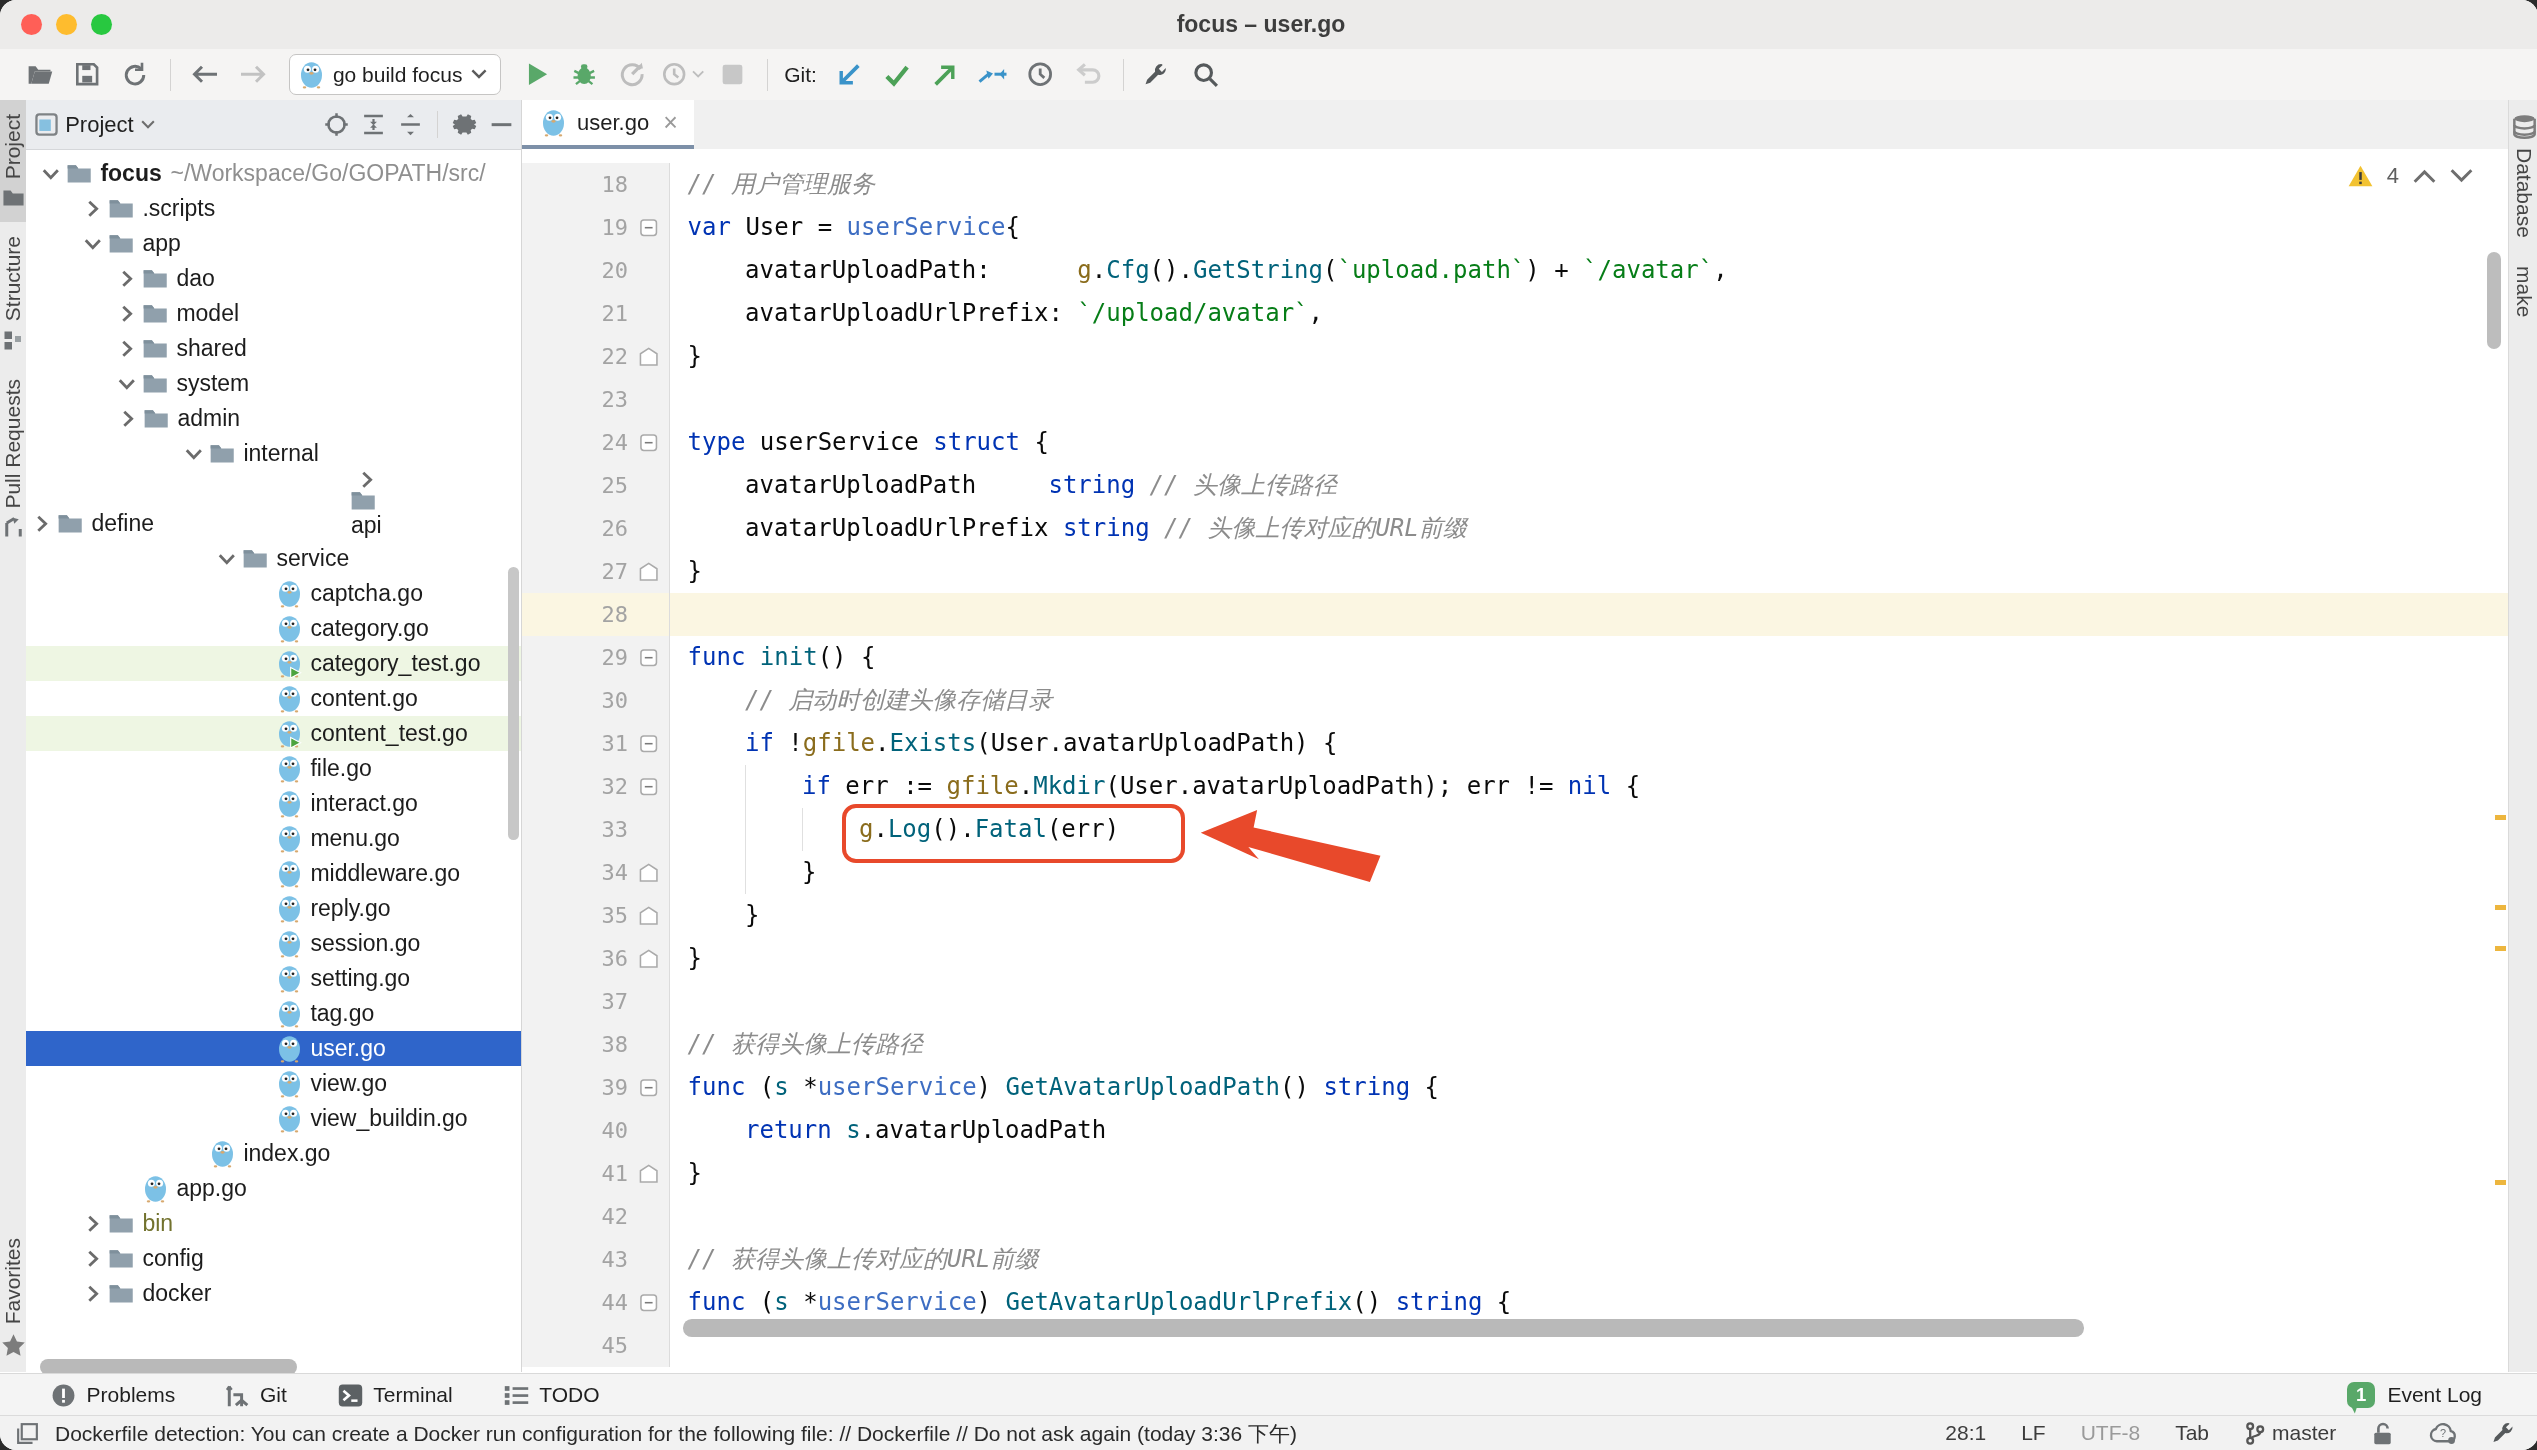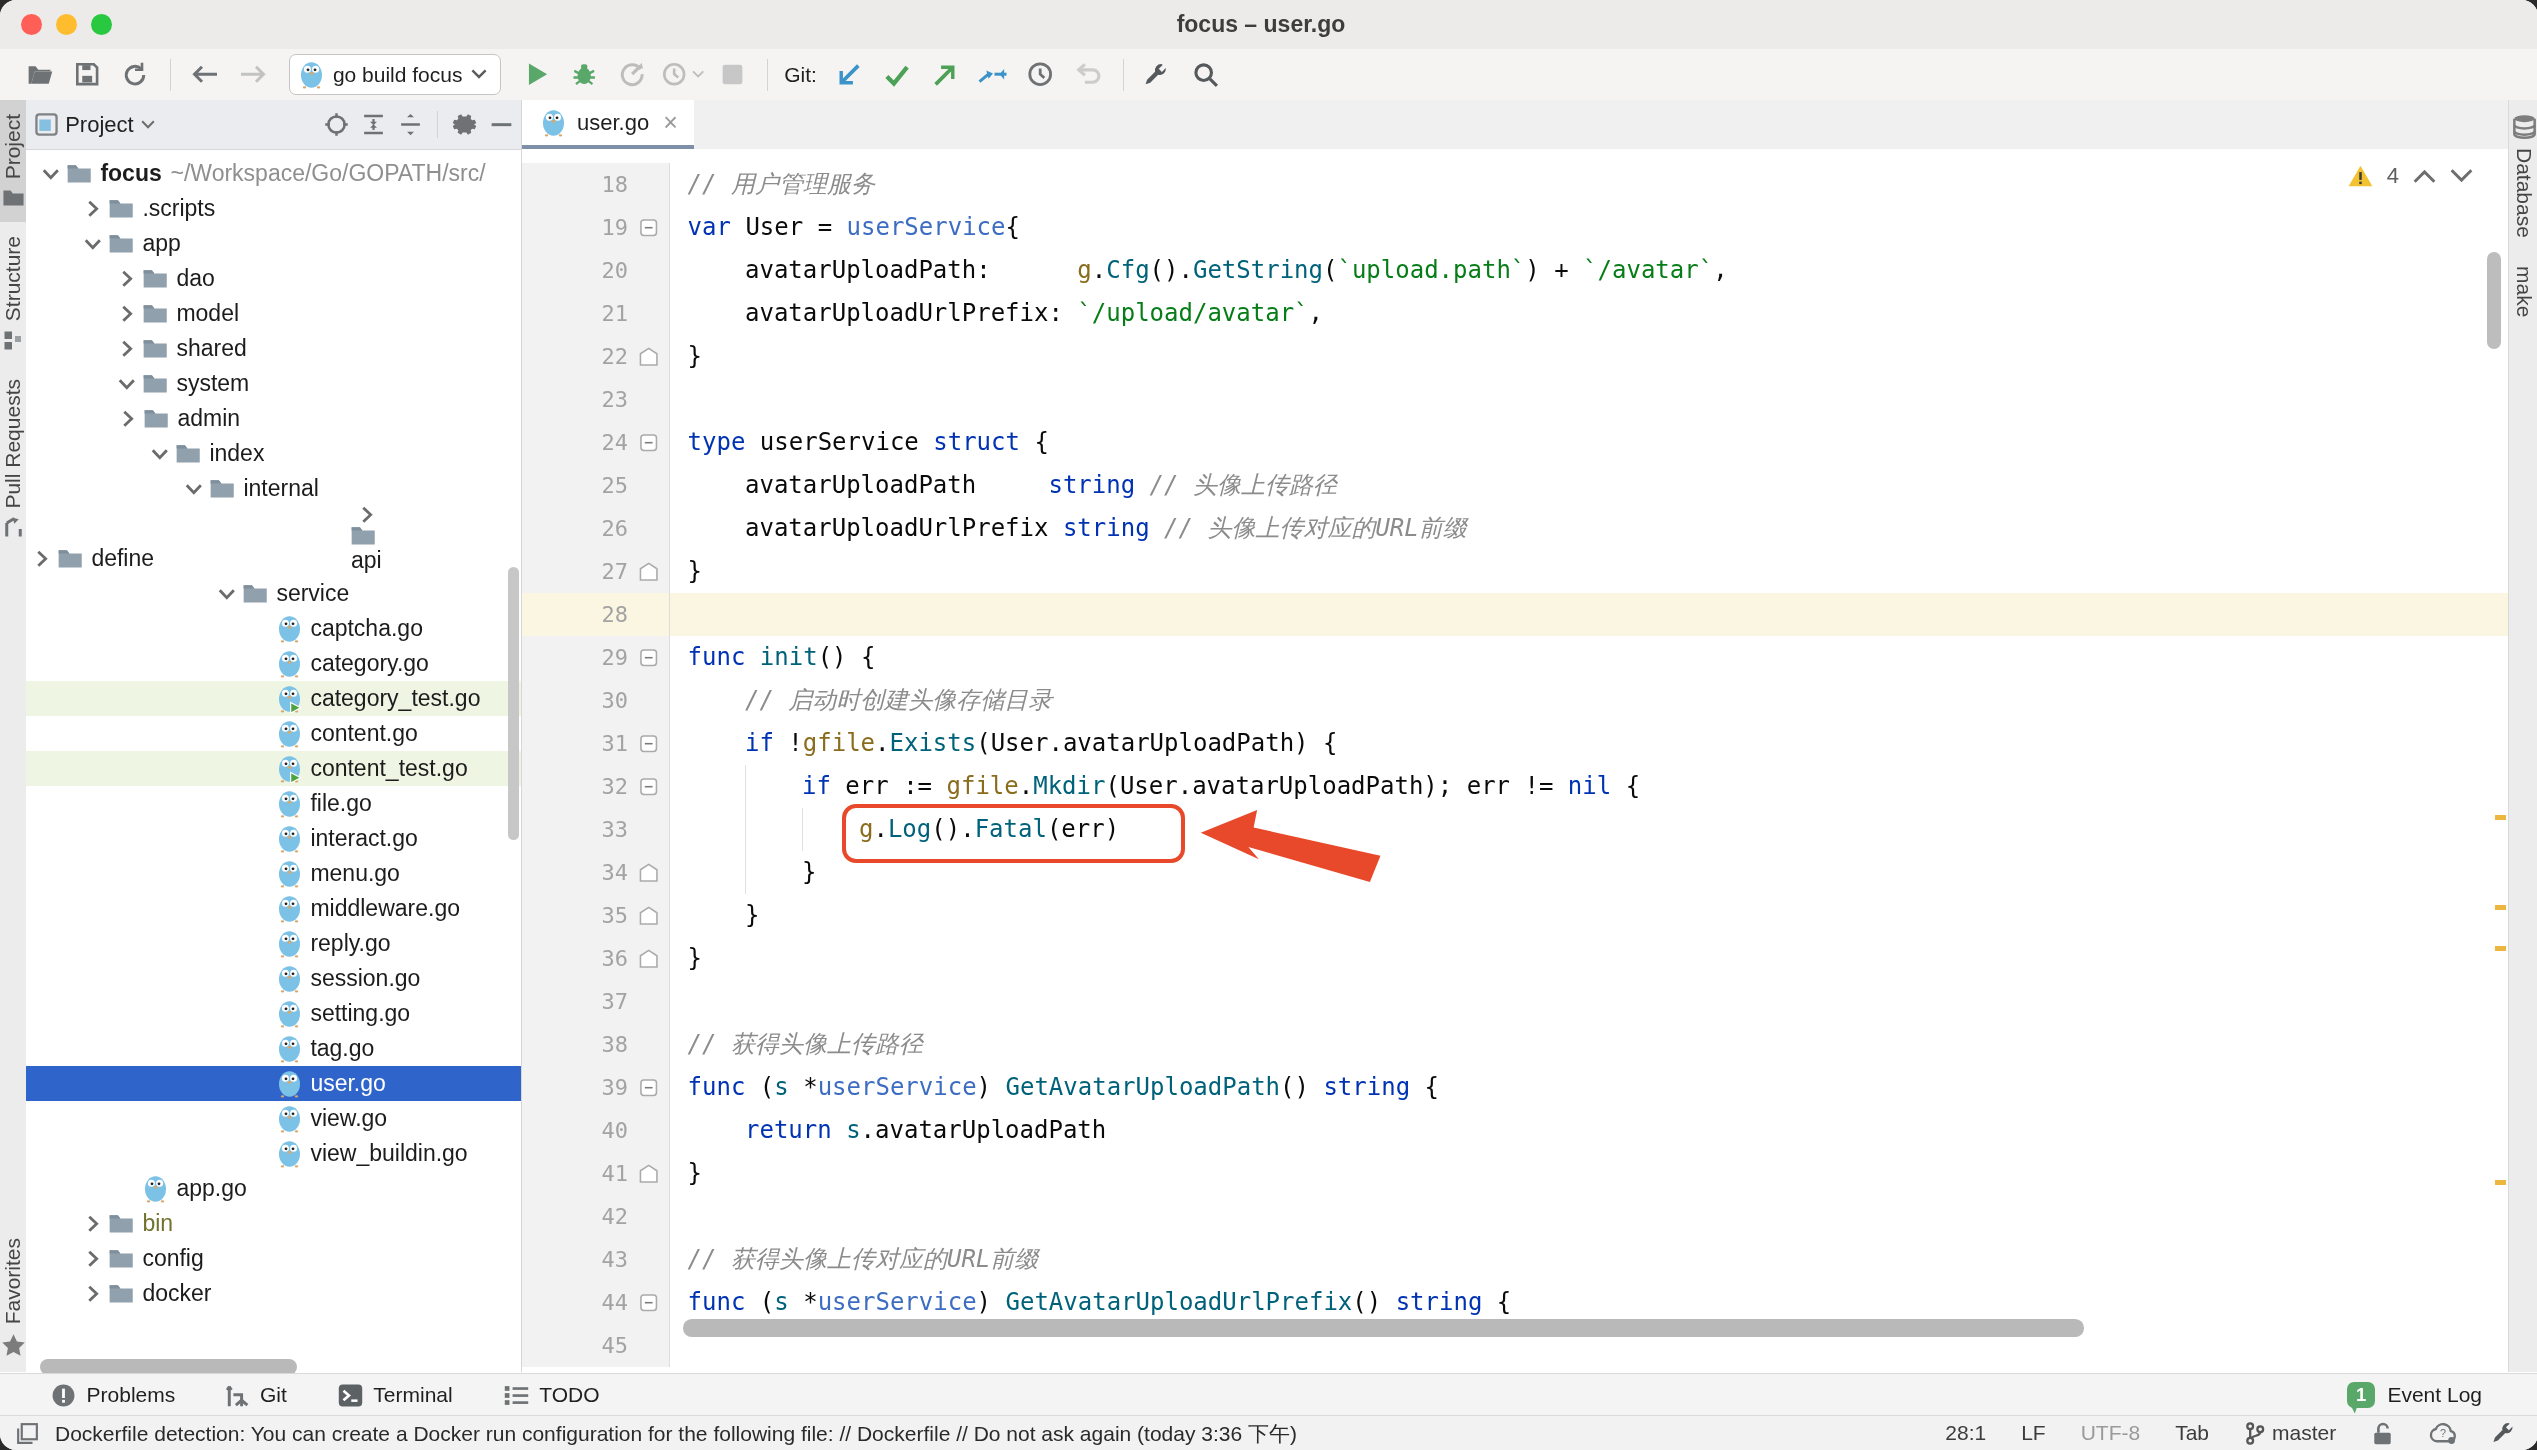--- a/index.html
+++ b/index.html
@@ -429,347 +429,349 @@
               </svg>
             </span>
             <span class="ticon">
               <svg width="26.4" height="23" viewBox="0 0 16 13">
                 <path d="M1 1.5h5l1.5 2H15V12H1z" fill="#90a0ac"></path>
                 <path d="M1 1.5h5l1.5 2H1z" fill="#7f909c"></path>
               </svg>
             </span>
             <span class="tlabel">admin</span>
           </div>
-          <div class="trow" style="padding-left: 118px;">
+          <div class="trow" style="padding-left: 152px;">
             <span class="chev">
               <svg width="17.6" height="17.6" viewBox="0 0 10 10">
                 <path d="M1 3l4 4.2L9 3" fill="none" stroke="#6b6b6b" stroke-width="1.6"></path>
               </svg>
             </span>
             <span class="ticon">
               <svg width="26.4" height="23" viewBox="0 0 16 13">
                 <path d="M1 1.5h5l1.5 2H15V12H1z" fill="#90a0ac"></path>
                 <path d="M1 1.5h5l1.5 2H1z" fill="#7f909c"></path>
               </svg>
             </span>
-            <span class="tlabel">index</span>
+            <span class="tlabel">internal</span>
+          </div>
+          <div class="trow" style="padding-left: 185px; flex-direction: column;">
+            <span class="chev">
+              <svg width="17.6" height="17.6" viewBox="0 0 10 10">
+                <path d="M3 1l4.2 4L3 9" fill="none" stroke="#6b6b6b" stroke-width="1.6"></path>
+              </svg>
+            </span>
+            <span class="ticon">
+              <svg width="26.4" height="23" viewBox="0 0 16 13">
+                <path d="M1 1.5h5l1.5 2H15V12H1z" fill="#90a0ac"></path>
+                <path d="M1 1.5h5l1.5 2H1z" fill="#7f909c"></path>
+              </svg>
+            </span>
+            <span class="tlabel">api</span>
+          </div>
+          <div class="trow" style="">
+            <span class="chev">
+              <svg width="17.6" height="17.6" viewBox="0 0 10 10">
+                <path d="M3 1l4.2 4L3 9" fill="none" stroke="#6b6b6b" stroke-width="1.6"></path>
+              </svg>
+            </span>
+            <span class="ticon">
+              <svg width="26.4" height="23" viewBox="0 0 16 13">
+                <path d="M1 1.5h5l1.5 2H15V12H1z" fill="#90a0ac"></path>
+                <path d="M1 1.5h5l1.5 2H1z" fill="#7f909c"></path>
+              </svg>
+            </span>
+            <span class="tlabel">define</span>
+          </div>
+          <div class="trow" style="padding-left: 185px;">
+            <span class="chev">
+              <svg width="17.6" height="17.6" viewBox="0 0 10 10">
+                <path d="M1 3l4 4.2L9 3" fill="none" stroke="#6b6b6b" stroke-width="1.6"></path>
+              </svg>
+            </span>
+            <span class="ticon">
+              <svg width="26.4" height="23" viewBox="0 0 16 13">
+                <path d="M1 1.5h5l1.5 2H15V12H1z" fill="#90a0ac"></path>
+                <path d="M1 1.5h5l1.5 2H1z" fill="#7f909c"></path>
+              </svg>
+            </span>
+            <span class="tlabel">service</span>
+          </div>
+          <div class="trow" style="padding-left: 219px;">
+            <span class="chev"></span>
+            <span class="ticon">
+              <svg width="25" height="28" viewBox="0 0 20 24">
+                <ellipse cx="10" cy="12" rx="9" ry="11" fill="#7cc1e6"></ellipse>
+                <circle cx="6.5" cy="7" r="3" fill="#fff"></circle>
+                <circle cx="13.5" cy="7" r="3" fill="#fff"></circle>
+                <circle cx="7" cy="7.6" r="1.2" fill="#222"></circle>
+                <circle cx="13" cy="7.6" r="1.2" fill="#222"></circle>
+                <ellipse cx="10" cy="10.6" rx="1.7" ry="1.1" fill="#d7a96f"></ellipse>
+                <ellipse cx="4" cy="22.6" rx="1.5" ry="1" fill="#d7a96f"></ellipse>
+                <ellipse cx="16" cy="22.6" rx="1.5" ry="1" fill="#d7a96f"></ellipse>
+              </svg>
+            </span>
+            <span class="tlabel">captcha.go</span>
+          </div>
+          <div class="trow" style="padding-left: 219px;">
+            <span class="chev"></span>
+            <span class="ticon">
+              <svg width="25" height="28" viewBox="0 0 20 24">
+                <ellipse cx="10" cy="12" rx="9" ry="11" fill="#7cc1e6"></ellipse>
+                <circle cx="6.5" cy="7" r="3" fill="#fff"></circle>
+                <circle cx="13.5" cy="7" r="3" fill="#fff"></circle>
+                <circle cx="7" cy="7.6" r="1.2" fill="#222"></circle>
+                <circle cx="13" cy="7.6" r="1.2" fill="#222"></circle>
+                <ellipse cx="10" cy="10.6" rx="1.7" ry="1.1" fill="#d7a96f"></ellipse>
+                <ellipse cx="4" cy="22.6" rx="1.5" ry="1" fill="#d7a96f"></ellipse>
+                <ellipse cx="16" cy="22.6" rx="1.5" ry="1" fill="#d7a96f"></ellipse>
+              </svg>
+            </span>
+            <span class="tlabel">category.go</span>
+          </div>
+          <div class="trow added" style="padding-left: 219px;">
+            <span class="chev"></span>
+            <span class="ticon">
+              <svg width="25" height="28" viewBox="0 0 20 24">
+                <ellipse cx="10" cy="12" rx="9" ry="11" fill="#7cc1e6"></ellipse>
+                <circle cx="6.5" cy="7" r="3" fill="#fff"></circle>
+                <circle cx="13.5" cy="7" r="3" fill="#fff"></circle>
+                <circle cx="7" cy="7.6" r="1.2" fill="#222"></circle>
+                <circle cx="13" cy="7.6" r="1.2" fill="#222"></circle>
+                <ellipse cx="10" cy="10.6" rx="1.7" ry="1.1" fill="#d7a96f"></ellipse>
+                <ellipse cx="4" cy="22.6" rx="1.5" ry="1" fill="#d7a96f"></ellipse>
+                <ellipse cx="16" cy="22.6" rx="1.5" ry="1" fill="#d7a96f"></ellipse>
+                <polygon points="11,15 19.5,19.5 11,24" fill="#4ca33f" stroke="#fff" stroke-width="1"></polygon>
+              </svg>
+            </span>
+            <span class="tlabel">category_test.go</span>
+          </div>
+          <div class="trow" style="padding-left: 219px;">
+            <span class="chev"></span>
+            <span class="ticon">
+              <svg width="25" height="28" viewBox="0 0 20 24">
+                <ellipse cx="10" cy="12" rx="9" ry="11" fill="#7cc1e6"></ellipse>
+                <circle cx="6.5" cy="7" r="3" fill="#fff"></circle>
+                <circle cx="13.5" cy="7" r="3" fill="#fff"></circle>
+                <circle cx="7" cy="7.6" r="1.2" fill="#222"></circle>
+                <circle cx="13" cy="7.6" r="1.2" fill="#222"></circle>
+                <ellipse cx="10" cy="10.6" rx="1.7" ry="1.1" fill="#d7a96f"></ellipse>
+                <ellipse cx="4" cy="22.6" rx="1.5" ry="1" fill="#d7a96f"></ellipse>
+                <ellipse cx="16" cy="22.6" rx="1.5" ry="1" fill="#d7a96f"></ellipse>
+              </svg>
+            </span>
+            <span class="tlabel">content.go</span>
+          </div>
+          <div class="trow added" style="padding-left: 219px;">
+            <span class="chev"></span>
+            <span class="ticon">
+              <svg width="25" height="28" viewBox="0 0 20 24">
+                <ellipse cx="10" cy="12" rx="9" ry="11" fill="#7cc1e6"></ellipse>
+                <circle cx="6.5" cy="7" r="3" fill="#fff"></circle>
+                <circle cx="13.5" cy="7" r="3" fill="#fff"></circle>
+                <circle cx="7" cy="7.6" r="1.2" fill="#222"></circle>
+                <circle cx="13" cy="7.6" r="1.2" fill="#222"></circle>
+                <ellipse cx="10" cy="10.6" rx="1.7" ry="1.1" fill="#d7a96f"></ellipse>
+                <ellipse cx="4" cy="22.6" rx="1.5" ry="1" fill="#d7a96f"></ellipse>
+                <ellipse cx="16" cy="22.6" rx="1.5" ry="1" fill="#d7a96f"></ellipse>
+                <polygon points="11,15 19.5,19.5 11,24" fill="#4ca33f" stroke="#fff" stroke-width="1"></polygon>
+              </svg>
+            </span>
+            <span class="tlabel">content_test.go</span>
+          </div>
+          <div class="trow" style="padding-left: 219px;">
+            <span class="chev"></span>
+            <span class="ticon">
+              <svg width="25" height="28" viewBox="0 0 20 24">
+                <ellipse cx="10" cy="12" rx="9" ry="11" fill="#7cc1e6"></ellipse>
+                <circle cx="6.5" cy="7" r="3" fill="#fff"></circle>
+                <circle cx="13.5" cy="7" r="3" fill="#fff"></circle>
+                <circle cx="7" cy="7.6" r="1.2" fill="#222"></circle>
+                <circle cx="13" cy="7.6" r="1.2" fill="#222"></circle>
+                <ellipse cx="10" cy="10.6" rx="1.7" ry="1.1" fill="#d7a96f"></ellipse>
+                <ellipse cx="4" cy="22.6" rx="1.5" ry="1" fill="#d7a96f"></ellipse>
+                <ellipse cx="16" cy="22.6" rx="1.5" ry="1" fill="#d7a96f"></ellipse>
+              </svg>
+            </span>
+            <span class="tlabel">file.go</span>
+          </div>
+          <div class="trow" style="padding-left: 219px;">
+            <span class="chev"></span>
+            <span class="ticon">
+              <svg width="25" height="28" viewBox="0 0 20 24">
+                <ellipse cx="10" cy="12" rx="9" ry="11" fill="#7cc1e6"></ellipse>
+                <circle cx="6.5" cy="7" r="3" fill="#fff"></circle>
+                <circle cx="13.5" cy="7" r="3" fill="#fff"></circle>
+                <circle cx="7" cy="7.6" r="1.2" fill="#222"></circle>
+                <circle cx="13" cy="7.6" r="1.2" fill="#222"></circle>
+                <ellipse cx="10" cy="10.6" rx="1.7" ry="1.1" fill="#d7a96f"></ellipse>
+                <ellipse cx="4" cy="22.6" rx="1.5" ry="1" fill="#d7a96f"></ellipse>
+                <ellipse cx="16" cy="22.6" rx="1.5" ry="1" fill="#d7a96f"></ellipse>
+              </svg>
+            </span>
+            <span class="tlabel">interact.go</span>
+          </div>
+          <div class="trow" style="padding-left: 219px;">
+            <span class="chev"></span>
+            <span class="ticon">
+              <svg width="25" height="28" viewBox="0 0 20 24">
+                <ellipse cx="10" cy="12" rx="9" ry="11" fill="#7cc1e6"></ellipse>
+                <circle cx="6.5" cy="7" r="3" fill="#fff"></circle>
+                <circle cx="13.5" cy="7" r="3" fill="#fff"></circle>
+                <circle cx="7" cy="7.6" r="1.2" fill="#222"></circle>
+                <circle cx="13" cy="7.6" r="1.2" fill="#222"></circle>
+                <ellipse cx="10" cy="10.6" rx="1.7" ry="1.1" fill="#d7a96f"></ellipse>
+                <ellipse cx="4" cy="22.6" rx="1.5" ry="1" fill="#d7a96f"></ellipse>
+                <ellipse cx="16" cy="22.6" rx="1.5" ry="1" fill="#d7a96f"></ellipse>
+              </svg>
+            </span>
+            <span class="tlabel">menu.go</span>
+          </div>
+          <div class="trow" style="padding-left: 219px;">
+            <span class="chev"></span>
+            <span class="ticon">
+              <svg width="25" height="28" viewBox="0 0 20 24">
+                <ellipse cx="10" cy="12" rx="9" ry="11" fill="#7cc1e6"></ellipse>
+                <circle cx="6.5" cy="7" r="3" fill="#fff"></circle>
+                <circle cx="13.5" cy="7" r="3" fill="#fff"></circle>
+                <circle cx="7" cy="7.6" r="1.2" fill="#222"></circle>
+                <circle cx="13" cy="7.6" r="1.2" fill="#222"></circle>
+                <ellipse cx="10" cy="10.6" rx="1.7" ry="1.1" fill="#d7a96f"></ellipse>
+                <ellipse cx="4" cy="22.6" rx="1.5" ry="1" fill="#d7a96f"></ellipse>
+                <ellipse cx="16" cy="22.6" rx="1.5" ry="1" fill="#d7a96f"></ellipse>
+              </svg>
+            </span>
+            <span class="tlabel">middleware.go</span>
+          </div>
+          <div class="trow" style="padding-left: 219px;">
+            <span class="chev"></span>
+            <span class="ticon">
+              <svg width="25" height="28" viewBox="0 0 20 24">
+                <ellipse cx="10" cy="12" rx="9" ry="11" fill="#7cc1e6"></ellipse>
+                <circle cx="6.5" cy="7" r="3" fill="#fff"></circle>
+                <circle cx="13.5" cy="7" r="3" fill="#fff"></circle>
+                <circle cx="7" cy="7.6" r="1.2" fill="#222"></circle>
+                <circle cx="13" cy="7.6" r="1.2" fill="#222"></circle>
+                <ellipse cx="10" cy="10.6" rx="1.7" ry="1.1" fill="#d7a96f"></ellipse>
+                <ellipse cx="4" cy="22.6" rx="1.5" ry="1" fill="#d7a96f"></ellipse>
+                <ellipse cx="16" cy="22.6" rx="1.5" ry="1" fill="#d7a96f"></ellipse>
+              </svg>
+            </span>
+            <span class="tlabel">reply.go</span>
+          </div>
+          <div class="trow" style="padding-left: 219px;">
+            <span class="chev"></span>
+            <span class="ticon">
+              <svg width="25" height="28" viewBox="0 0 20 24">
+                <ellipse cx="10" cy="12" rx="9" ry="11" fill="#7cc1e6"></ellipse>
+                <circle cx="6.5" cy="7" r="3" fill="#fff"></circle>
+                <circle cx="13.5" cy="7" r="3" fill="#fff"></circle>
+                <circle cx="7" cy="7.6" r="1.2" fill="#222"></circle>
+                <circle cx="13" cy="7.6" r="1.2" fill="#222"></circle>
+                <ellipse cx="10" cy="10.6" rx="1.7" ry="1.1" fill="#d7a96f"></ellipse>
+                <ellipse cx="4" cy="22.6" rx="1.5" ry="1" fill="#d7a96f"></ellipse>
+                <ellipse cx="16" cy="22.6" rx="1.5" ry="1" fill="#d7a96f"></ellipse>
+              </svg>
+            </span>
+            <span class="tlabel">session.go</span>
+          </div>
+          <div class="trow" style="padding-left: 219px;">
+            <span class="chev"></span>
+            <span class="ticon">
+              <svg width="25" height="28" viewBox="0 0 20 24">
+                <ellipse cx="10" cy="12" rx="9" ry="11" fill="#7cc1e6"></ellipse>
+                <circle cx="6.5" cy="7" r="3" fill="#fff"></circle>
+                <circle cx="13.5" cy="7" r="3" fill="#fff"></circle>
+                <circle cx="7" cy="7.6" r="1.2" fill="#222"></circle>
+                <circle cx="13" cy="7.6" r="1.2" fill="#222"></circle>
+                <ellipse cx="10" cy="10.6" rx="1.7" ry="1.1" fill="#d7a96f"></ellipse>
+                <ellipse cx="4" cy="22.6" rx="1.5" ry="1" fill="#d7a96f"></ellipse>
+                <ellipse cx="16" cy="22.6" rx="1.5" ry="1" fill="#d7a96f"></ellipse>
+              </svg>
+            </span>
+            <span class="tlabel">setting.go</span>
+          </div>
+          <div class="trow" style="padding-left: 219px;">
+            <span class="chev"></span>
+            <span class="ticon">
+              <svg width="25" height="28" viewBox="0 0 20 24">
+                <ellipse cx="10" cy="12" rx="9" ry="11" fill="#7cc1e6"></ellipse>
+                <circle cx="6.5" cy="7" r="3" fill="#fff"></circle>
+                <circle cx="13.5" cy="7" r="3" fill="#fff"></circle>
+                <circle cx="7" cy="7.6" r="1.2" fill="#222"></circle>
+                <circle cx="13" cy="7.6" r="1.2" fill="#222"></circle>
+                <ellipse cx="10" cy="10.6" rx="1.7" ry="1.1" fill="#d7a96f"></ellipse>
+                <ellipse cx="4" cy="22.6" rx="1.5" ry="1" fill="#d7a96f"></ellipse>
+                <ellipse cx="16" cy="22.6" rx="1.5" ry="1" fill="#d7a96f"></ellipse>
+              </svg>
+            </span>
+            <span class="tlabel">tag.go</span>
+          </div>
+          <div class="trow sel" style="padding-left: 219px;">
+            <span class="chev"></span>
+            <span class="ticon">
+              <svg width="25" height="28" viewBox="0 0 20 24">
+                <ellipse cx="10" cy="12" rx="9" ry="11" fill="#7cc1e6"></ellipse>
+                <circle cx="6.5" cy="7" r="3" fill="#fff"></circle>
+                <circle cx="13.5" cy="7" r="3" fill="#fff"></circle>
+                <circle cx="7" cy="7.6" r="1.2" fill="#222"></circle>
+                <circle cx="13" cy="7.6" r="1.2" fill="#222"></circle>
+                <ellipse cx="10" cy="10.6" rx="1.7" ry="1.1" fill="#d7a96f"></ellipse>
+                <ellipse cx="4" cy="22.6" rx="1.5" ry="1" fill="#d7a96f"></ellipse>
+                <ellipse cx="16" cy="22.6" rx="1.5" ry="1" fill="#d7a96f"></ellipse>
+              </svg>
+            </span>
+            <span class="tlabel">user.go</span>
+          </div>
+          <div class="trow" style="padding-left: 219px;">
+            <span class="chev"></span>
+            <span class="ticon">
+              <svg width="25" height="28" viewBox="0 0 20 24">
+                <ellipse cx="10" cy="12" rx="9" ry="11" fill="#7cc1e6"></ellipse>
+                <circle cx="6.5" cy="7" r="3" fill="#fff"></circle>
+                <circle cx="13.5" cy="7" r="3" fill="#fff"></circle>
+                <circle cx="7" cy="7.6" r="1.2" fill="#222"></circle>
+                <circle cx="13" cy="7.6" r="1.2" fill="#222"></circle>
+                <ellipse cx="10" cy="10.6" rx="1.7" ry="1.1" fill="#d7a96f"></ellipse>
+                <ellipse cx="4" cy="22.6" rx="1.5" ry="1" fill="#d7a96f"></ellipse>
+                <ellipse cx="16" cy="22.6" rx="1.5" ry="1" fill="#d7a96f"></ellipse>
+              </svg>
+            </span>
+            <span class="tlabel">view.go</span>
+          </div>
+          <div class="trow" style="padding-left: 219px;">
+            <span class="chev"></span>
+            <span class="ticon">
+              <svg width="25" height="28" viewBox="0 0 20 24">
+                <ellipse cx="10" cy="12" rx="9" ry="11" fill="#7cc1e6"></ellipse>
+                <circle cx="6.5" cy="7" r="3" fill="#fff"></circle>
+                <circle cx="13.5" cy="7" r="3" fill="#fff"></circle>
+                <circle cx="7" cy="7.6" r="1.2" fill="#222"></circle>
+                <circle cx="13" cy="7.6" r="1.2" fill="#222"></circle>
+                <ellipse cx="10" cy="10.6" rx="1.7" ry="1.1" fill="#d7a96f"></ellipse>
+                <ellipse cx="4" cy="22.6" rx="1.5" ry="1" fill="#d7a96f"></ellipse>
+                <ellipse cx="16" cy="22.6" rx="1.5" ry="1" fill="#d7a96f"></ellipse>
+              </svg>
+            </span>
+            <span class="tlabel">view_buildin.go</span>
           </div>
           <div class="trow" style="padding-left: 152px;">
-            <span class="chev">
-              <svg width="17.6" height="17.6" viewBox="0 0 10 10">
-                <path d="M1 3l4 4.2L9 3" fill="none" stroke="#6b6b6b" stroke-width="1.6"></path>
-              </svg>
-            </span>
-            <span class="ticon">
-              <svg width="26.4" height="23" viewBox="0 0 16 13">
-                <path d="M1 1.5h5l1.5 2H15V12H1z" fill="#90a0ac"></path>
-                <path d="M1 1.5h5l1.5 2H1z" fill="#7f909c"></path>
-              </svg>
-            </span>
-            <span class="tlabel">internal</span>
-          </div>
-          <div class="trow" style="padding-left: 185px; flex-direction: column;">
-            <span class="chev">
-              <svg width="17.6" height="17.6" viewBox="0 0 10 10">
-                <path d="M3 1l4.2 4L3 9" fill="none" stroke="#6b6b6b" stroke-width="1.6"></path>
-              </svg>
-            </span>
-            <span class="ticon">
-              <svg width="26.4" height="23" viewBox="0 0 16 13">
-                <path d="M1 1.5h5l1.5 2H15V12H1z" fill="#90a0ac"></path>
-                <path d="M1 1.5h5l1.5 2H1z" fill="#7f909c"></path>
-              </svg>
-            </span>
-            <span class="tlabel">api</span>
-          </div>
-          <div class="trow" style="">
-            <span class="chev">
-              <svg width="17.6" height="17.6" viewBox="0 0 10 10">
-                <path d="M3 1l4.2 4L3 9" fill="none" stroke="#6b6b6b" stroke-width="1.6"></path>
-              </svg>
-            </span>
-            <span class="ticon">
-              <svg width="26.4" height="23" viewBox="0 0 16 13">
-                <path d="M1 1.5h5l1.5 2H15V12H1z" fill="#90a0ac"></path>
-                <path d="M1 1.5h5l1.5 2H1z" fill="#7f909c"></path>
-              </svg>
-            </span>
-            <span class="tlabel">define</span>
-          </div>
-          <div class="trow" style="padding-left: 185px;">
-            <span class="chev">
-              <svg width="17.6" height="17.6" viewBox="0 0 10 10">
-                <path d="M1 3l4 4.2L9 3" fill="none" stroke="#6b6b6b" stroke-width="1.6"></path>
-              </svg>
-            </span>
-            <span class="ticon">
-              <svg width="26.4" height="23" viewBox="0 0 16 13">
-                <path d="M1 1.5h5l1.5 2H15V12H1z" fill="#90a0ac"></path>
-                <path d="M1 1.5h5l1.5 2H1z" fill="#7f909c"></path>
-              </svg>
-            </span>
-            <span class="tlabel">service</span>
-          </div>
-          <div class="trow" style="padding-left: 219px;">
-            <span class="chev"></span>
-            <span class="ticon">
-              <svg width="25" height="28" viewBox="0 0 20 24">
-                <ellipse cx="10" cy="12" rx="9" ry="11" fill="#7cc1e6"></ellipse>
-                <circle cx="6.5" cy="7" r="3" fill="#fff"></circle>
-                <circle cx="13.5" cy="7" r="3" fill="#fff"></circle>
-                <circle cx="7" cy="7.6" r="1.2" fill="#222"></circle>
-                <circle cx="13" cy="7.6" r="1.2" fill="#222"></circle>
-                <ellipse cx="10" cy="10.6" rx="1.7" ry="1.1" fill="#d7a96f"></ellipse>
-                <ellipse cx="4" cy="22.6" rx="1.5" ry="1" fill="#d7a96f"></ellipse>
-                <ellipse cx="16" cy="22.6" rx="1.5" ry="1" fill="#d7a96f"></ellipse>
-              </svg>
-            </span>
-            <span class="tlabel">captcha.go</span>
-          </div>
-          <div class="trow" style="padding-left: 219px;">
-            <span class="chev"></span>
-            <span class="ticon">
-              <svg width="25" height="28" viewBox="0 0 20 24">
-                <ellipse cx="10" cy="12" rx="9" ry="11" fill="#7cc1e6"></ellipse>
-                <circle cx="6.5" cy="7" r="3" fill="#fff"></circle>
-                <circle cx="13.5" cy="7" r="3" fill="#fff"></circle>
-                <circle cx="7" cy="7.6" r="1.2" fill="#222"></circle>
-                <circle cx="13" cy="7.6" r="1.2" fill="#222"></circle>
-                <ellipse cx="10" cy="10.6" rx="1.7" ry="1.1" fill="#d7a96f"></ellipse>
-                <ellipse cx="4" cy="22.6" rx="1.5" ry="1" fill="#d7a96f"></ellipse>
-                <ellipse cx="16" cy="22.6" rx="1.5" ry="1" fill="#d7a96f"></ellipse>
-              </svg>
-            </span>
-            <span class="tlabel">category.go</span>
-          </div>
-          <div class="trow added" style="padding-left: 219px;">
-            <span class="chev"></span>
-            <span class="ticon">
-              <svg width="25" height="28" viewBox="0 0 20 24">
-                <ellipse cx="10" cy="12" rx="9" ry="11" fill="#7cc1e6"></ellipse>
-                <circle cx="6.5" cy="7" r="3" fill="#fff"></circle>
-                <circle cx="13.5" cy="7" r="3" fill="#fff"></circle>
-                <circle cx="7" cy="7.6" r="1.2" fill="#222"></circle>
-                <circle cx="13" cy="7.6" r="1.2" fill="#222"></circle>
-                <ellipse cx="10" cy="10.6" rx="1.7" ry="1.1" fill="#d7a96f"></ellipse>
-                <ellipse cx="4" cy="22.6" rx="1.5" ry="1" fill="#d7a96f"></ellipse>
-                <ellipse cx="16" cy="22.6" rx="1.5" ry="1" fill="#d7a96f"></ellipse>
-                <polygon points="11,15 19.5,19.5 11,24" fill="#4ca33f" stroke="#fff" stroke-width="1"></polygon>
-              </svg>
-            </span>
-            <span class="tlabel">category_test.go</span>
-          </div>
-          <div class="trow" style="padding-left: 219px;">
-            <span class="chev"></span>
-            <span class="ticon">
-              <svg width="25" height="28" viewBox="0 0 20 24">
-                <ellipse cx="10" cy="12" rx="9" ry="11" fill="#7cc1e6"></ellipse>
-                <circle cx="6.5" cy="7" r="3" fill="#fff"></circle>
-                <circle cx="13.5" cy="7" r="3" fill="#fff"></circle>
-                <circle cx="7" cy="7.6" r="1.2" fill="#222"></circle>
-                <circle cx="13" cy="7.6" r="1.2" fill="#222"></circle>
-                <ellipse cx="10" cy="10.6" rx="1.7" ry="1.1" fill="#d7a96f"></ellipse>
-                <ellipse cx="4" cy="22.6" rx="1.5" ry="1" fill="#d7a96f"></ellipse>
-                <ellipse cx="16" cy="22.6" rx="1.5" ry="1" fill="#d7a96f"></ellipse>
-              </svg>
-            </span>
-            <span class="tlabel">content.go</span>
-          </div>
-          <div class="trow added" style="padding-left: 219px;">
-            <span class="chev"></span>
-            <span class="ticon">
-              <svg width="25" height="28" viewBox="0 0 20 24">
-                <ellipse cx="10" cy="12" rx="9" ry="11" fill="#7cc1e6"></ellipse>
-                <circle cx="6.5" cy="7" r="3" fill="#fff"></circle>
-                <circle cx="13.5" cy="7" r="3" fill="#fff"></circle>
-                <circle cx="7" cy="7.6" r="1.2" fill="#222"></circle>
-                <circle cx="13" cy="7.6" r="1.2" fill="#222"></circle>
-                <ellipse cx="10" cy="10.6" rx="1.7" ry="1.1" fill="#d7a96f"></ellipse>
-                <ellipse cx="4" cy="22.6" rx="1.5" ry="1" fill="#d7a96f"></ellipse>
-                <ellipse cx="16" cy="22.6" rx="1.5" ry="1" fill="#d7a96f"></ellipse>
-                <polygon points="11,15 19.5,19.5 11,24" fill="#4ca33f" stroke="#fff" stroke-width="1"></polygon>
-              </svg>
-            </span>
-            <span class="tlabel">content_test.go</span>
-          </div>
-          <div class="trow" style="padding-left: 219px;">
-            <span class="chev"></span>
-            <span class="ticon">
-              <svg width="25" height="28" viewBox="0 0 20 24">
-                <ellipse cx="10" cy="12" rx="9" ry="11" fill="#7cc1e6"></ellipse>
-                <circle cx="6.5" cy="7" r="3" fill="#fff"></circle>
-                <circle cx="13.5" cy="7" r="3" fill="#fff"></circle>
-                <circle cx="7" cy="7.6" r="1.2" fill="#222"></circle>
-                <circle cx="13" cy="7.6" r="1.2" fill="#222"></circle>
-                <ellipse cx="10" cy="10.6" rx="1.7" ry="1.1" fill="#d7a96f"></ellipse>
-                <ellipse cx="4" cy="22.6" rx="1.5" ry="1" fill="#d7a96f"></ellipse>
-                <ellipse cx="16" cy="22.6" rx="1.5" ry="1" fill="#d7a96f"></ellipse>
-              </svg>
-            </span>
-            <span class="tlabel">file.go</span>
-          </div>
-          <div class="trow" style="padding-left: 219px;">
-            <span class="chev"></span>
-            <span class="ticon">
-              <svg width="25" height="28" viewBox="0 0 20 24">
-                <ellipse cx="10" cy="12" rx="9" ry="11" fill="#7cc1e6"></ellipse>
-                <circle cx="6.5" cy="7" r="3" fill="#fff"></circle>
-                <circle cx="13.5" cy="7" r="3" fill="#fff"></circle>
-                <circle cx="7" cy="7.6" r="1.2" fill="#222"></circle>
-                <circle cx="13" cy="7.6" r="1.2" fill="#222"></circle>
-                <ellipse cx="10" cy="10.6" rx="1.7" ry="1.1" fill="#d7a96f"></ellipse>
-                <ellipse cx="4" cy="22.6" rx="1.5" ry="1" fill="#d7a96f"></ellipse>
-                <ellipse cx="16" cy="22.6" rx="1.5" ry="1" fill="#d7a96f"></ellipse>
-              </svg>
-            </span>
-            <span class="tlabel">interact.go</span>
-          </div>
-          <div class="trow" style="padding-left: 219px;">
-            <span class="chev"></span>
-            <span class="ticon">
-              <svg width="25" height="28" viewBox="0 0 20 24">
-                <ellipse cx="10" cy="12" rx="9" ry="11" fill="#7cc1e6"></ellipse>
-                <circle cx="6.5" cy="7" r="3" fill="#fff"></circle>
-                <circle cx="13.5" cy="7" r="3" fill="#fff"></circle>
-                <circle cx="7" cy="7.6" r="1.2" fill="#222"></circle>
-                <circle cx="13" cy="7.6" r="1.2" fill="#222"></circle>
-                <ellipse cx="10" cy="10.6" rx="1.7" ry="1.1" fill="#d7a96f"></ellipse>
-                <ellipse cx="4" cy="22.6" rx="1.5" ry="1" fill="#d7a96f"></ellipse>
-                <ellipse cx="16" cy="22.6" rx="1.5" ry="1" fill="#d7a96f"></ellipse>
-              </svg>
-            </span>
-            <span class="tlabel">menu.go</span>
-          </div>
-          <div class="trow" style="padding-left: 219px;">
-            <span class="chev"></span>
-            <span class="ticon">
-              <svg width="25" height="28" viewBox="0 0 20 24">
-                <ellipse cx="10" cy="12" rx="9" ry="11" fill="#7cc1e6"></ellipse>
-                <circle cx="6.5" cy="7" r="3" fill="#fff"></circle>
-                <circle cx="13.5" cy="7" r="3" fill="#fff"></circle>
-                <circle cx="7" cy="7.6" r="1.2" fill="#222"></circle>
-                <circle cx="13" cy="7.6" r="1.2" fill="#222"></circle>
-                <ellipse cx="10" cy="10.6" rx="1.7" ry="1.1" fill="#d7a96f"></ellipse>
-                <ellipse cx="4" cy="22.6" rx="1.5" ry="1" fill="#d7a96f"></ellipse>
-                <ellipse cx="16" cy="22.6" rx="1.5" ry="1" fill="#d7a96f"></ellipse>
-              </svg>
-            </span>
-            <span class="tlabel">middleware.go</span>
-          </div>
-          <div class="trow" style="padding-left: 219px;">
-            <span class="chev"></span>
-            <span class="ticon">
-              <svg width="25" height="28" viewBox="0 0 20 24">
-                <ellipse cx="10" cy="12" rx="9" ry="11" fill="#7cc1e6"></ellipse>
-                <circle cx="6.5" cy="7" r="3" fill="#fff"></circle>
-                <circle cx="13.5" cy="7" r="3" fill="#fff"></circle>
-                <circle cx="7" cy="7.6" r="1.2" fill="#222"></circle>
-                <circle cx="13" cy="7.6" r="1.2" fill="#222"></circle>
-                <ellipse cx="10" cy="10.6" rx="1.7" ry="1.1" fill="#d7a96f"></ellipse>
-                <ellipse cx="4" cy="22.6" rx="1.5" ry="1" fill="#d7a96f"></ellipse>
-                <ellipse cx="16" cy="22.6" rx="1.5" ry="1" fill="#d7a96f"></ellipse>
-              </svg>
-            </span>
-            <span class="tlabel">reply.go</span>
-          </div>
-          <div class="trow" style="padding-left: 219px;">
-            <span class="chev"></span>
-            <span class="ticon">
-              <svg width="25" height="28" viewBox="0 0 20 24">
-                <ellipse cx="10" cy="12" rx="9" ry="11" fill="#7cc1e6"></ellipse>
-                <circle cx="6.5" cy="7" r="3" fill="#fff"></circle>
-                <circle cx="13.5" cy="7" r="3" fill="#fff"></circle>
-                <circle cx="7" cy="7.6" r="1.2" fill="#222"></circle>
-                <circle cx="13" cy="7.6" r="1.2" fill="#222"></circle>
-                <ellipse cx="10" cy="10.6" rx="1.7" ry="1.1" fill="#d7a96f"></ellipse>
-                <ellipse cx="4" cy="22.6" rx="1.5" ry="1" fill="#d7a96f"></ellipse>
-                <ellipse cx="16" cy="22.6" rx="1.5" ry="1" fill="#d7a96f"></ellipse>
-              </svg>
-            </span>
-            <span class="tlabel">session.go</span>
-          </div>
-          <div class="trow" style="padding-left: 219px;">
-            <span class="chev"></span>
-            <span class="ticon">
-              <svg width="25" height="28" viewBox="0 0 20 24">
-                <ellipse cx="10" cy="12" rx="9" ry="11" fill="#7cc1e6"></ellipse>
-                <circle cx="6.5" cy="7" r="3" fill="#fff"></circle>
-                <circle cx="13.5" cy="7" r="3" fill="#fff"></circle>
-                <circle cx="7" cy="7.6" r="1.2" fill="#222"></circle>
-                <circle cx="13" cy="7.6" r="1.2" fill="#222"></circle>
-                <ellipse cx="10" cy="10.6" rx="1.7" ry="1.1" fill="#d7a96f"></ellipse>
-                <ellipse cx="4" cy="22.6" rx="1.5" ry="1" fill="#d7a96f"></ellipse>
-                <ellipse cx="16" cy="22.6" rx="1.5" ry="1" fill="#d7a96f"></ellipse>
-              </svg>
-            </span>
-            <span class="tlabel">setting.go</span>
-          </div>
-          <div class="trow" style="padding-left: 219px;">
-            <span class="chev"></span>
-            <span class="ticon">
-              <svg width="25" height="28" viewBox="0 0 20 24">
-                <ellipse cx="10" cy="12" rx="9" ry="11" fill="#7cc1e6"></ellipse>
-                <circle cx="6.5" cy="7" r="3" fill="#fff"></circle>
-                <circle cx="13.5" cy="7" r="3" fill="#fff"></circle>
-                <circle cx="7" cy="7.6" r="1.2" fill="#222"></circle>
-                <circle cx="13" cy="7.6" r="1.2" fill="#222"></circle>
-                <ellipse cx="10" cy="10.6" rx="1.7" ry="1.1" fill="#d7a96f"></ellipse>
-                <ellipse cx="4" cy="22.6" rx="1.5" ry="1" fill="#d7a96f"></ellipse>
-                <ellipse cx="16" cy="22.6" rx="1.5" ry="1" fill="#d7a96f"></ellipse>
-              </svg>
-            </span>
-            <span class="tlabel">tag.go</span>
-          </div>
-          <div class="trow sel" style="padding-left: 219px;">
-            <span class="chev"></span>
-            <span class="ticon">
-              <svg width="25" height="28" viewBox="0 0 20 24">
-                <ellipse cx="10" cy="12" rx="9" ry="11" fill="#7cc1e6"></ellipse>
-                <circle cx="6.5" cy="7" r="3" fill="#fff"></circle>
-                <circle cx="13.5" cy="7" r="3" fill="#fff"></circle>
-                <circle cx="7" cy="7.6" r="1.2" fill="#222"></circle>
-                <circle cx="13" cy="7.6" r="1.2" fill="#222"></circle>
-                <ellipse cx="10" cy="10.6" rx="1.7" ry="1.1" fill="#d7a96f"></ellipse>
-                <ellipse cx="4" cy="22.6" rx="1.5" ry="1" fill="#d7a96f"></ellipse>
-                <ellipse cx="16" cy="22.6" rx="1.5" ry="1" fill="#d7a96f"></ellipse>
-              </svg>
-            </span>
-            <span class="tlabel">user.go</span>
-          </div>
-          <div class="trow" style="padding-left: 219px;">
-            <span class="chev"></span>
-            <span class="ticon">
-              <svg width="25" height="28" viewBox="0 0 20 24">
-                <ellipse cx="10" cy="12" rx="9" ry="11" fill="#7cc1e6"></ellipse>
-                <circle cx="6.5" cy="7" r="3" fill="#fff"></circle>
-                <circle cx="13.5" cy="7" r="3" fill="#fff"></circle>
-                <circle cx="7" cy="7.6" r="1.2" fill="#222"></circle>
-                <circle cx="13" cy="7.6" r="1.2" fill="#222"></circle>
-                <ellipse cx="10" cy="10.6" rx="1.7" ry="1.1" fill="#d7a96f"></ellipse>
-                <ellipse cx="4" cy="22.6" rx="1.5" ry="1" fill="#d7a96f"></ellipse>
-                <ellipse cx="16" cy="22.6" rx="1.5" ry="1" fill="#d7a96f"></ellipse>
-              </svg>
-            </span>
-            <span class="tlabel">view.go</span>
-          </div>
-          <div class="trow" style="padding-left: 219px;">
-            <span class="chev"></span>
-            <span class="ticon">
-              <svg width="25" height="28" viewBox="0 0 20 24">
-                <ellipse cx="10" cy="12" rx="9" ry="11" fill="#7cc1e6"></ellipse>
-                <circle cx="6.5" cy="7" r="3" fill="#fff"></circle>
-                <circle cx="13.5" cy="7" r="3" fill="#fff"></circle>
-                <circle cx="7" cy="7.6" r="1.2" fill="#222"></circle>
-                <circle cx="13" cy="7.6" r="1.2" fill="#222"></circle>
-                <ellipse cx="10" cy="10.6" rx="1.7" ry="1.1" fill="#d7a96f"></ellipse>
-                <ellipse cx="4" cy="22.6" rx="1.5" ry="1" fill="#d7a96f"></ellipse>
-                <ellipse cx="16" cy="22.6" rx="1.5" ry="1" fill="#d7a96f"></ellipse>
-              </svg>
-            </span>
-            <span class="tlabel">view_buildin.go</span>
+            <span class="chev"></span>
+            <span class="ticon">
+              <svg width="25" height="28" viewBox="0 0 20 24">
+                <ellipse cx="10" cy="12" rx="9" ry="11" fill="#7cc1e6"></ellipse>
+                <circle cx="6.5" cy="7" r="3" fill="#fff"></circle>
+                <circle cx="13.5" cy="7" r="3" fill="#fff"></circle>
+                <circle cx="7" cy="7.6" r="1.2" fill="#222"></circle>
+                <circle cx="13" cy="7.6" r="1.2" fill="#222"></circle>
+                <ellipse cx="10" cy="10.6" rx="1.7" ry="1.1" fill="#d7a96f"></ellipse>
+                <ellipse cx="4" cy="22.6" rx="1.5" ry="1" fill="#d7a96f"></ellipse>
+                <ellipse cx="16" cy="22.6" rx="1.5" ry="1" fill="#d7a96f"></ellipse>
+              </svg>
+            </span>
+            <span class="tlabel">index.go</span>
           </div>
           <div class="trow" style="padding-left: 85px;">
             <span class="chev"></span>
             <span class="ticon">
               <svg width="25" height="28" viewBox="0 0 20 24">
                 <ellipse cx="10" cy="12" rx="9" ry="11" fill="#7cc1e6"></ellipse>
                 <circle cx="6.5" cy="7" r="3" fill="#fff"></circle>
                 <circle cx="13.5" cy="7" r="3" fill="#fff"></circle>
                 <circle cx="7" cy="7.6" r="1.2" fill="#222"></circle>
                 <circle cx="13" cy="7.6" r="1.2" fill="#222"></circle>

